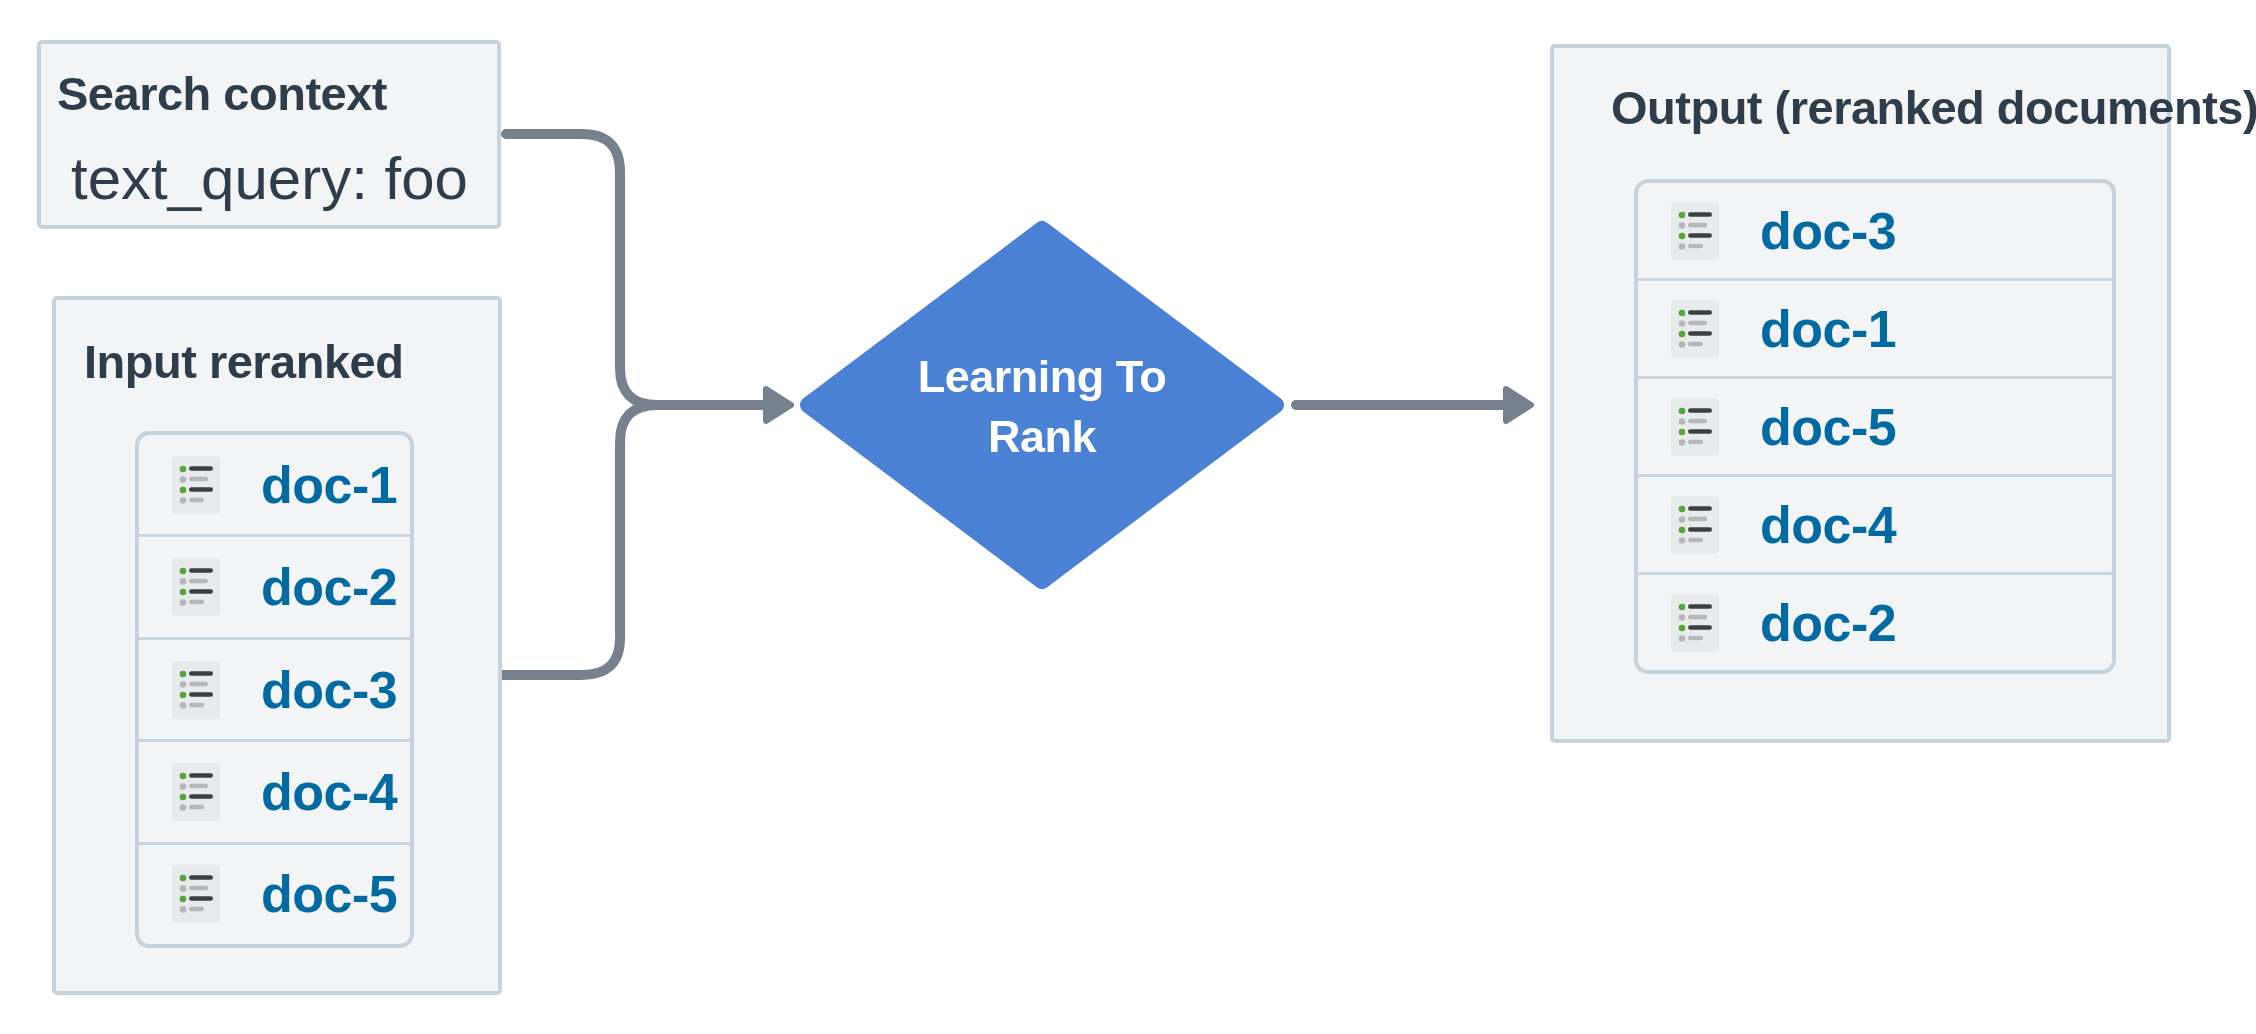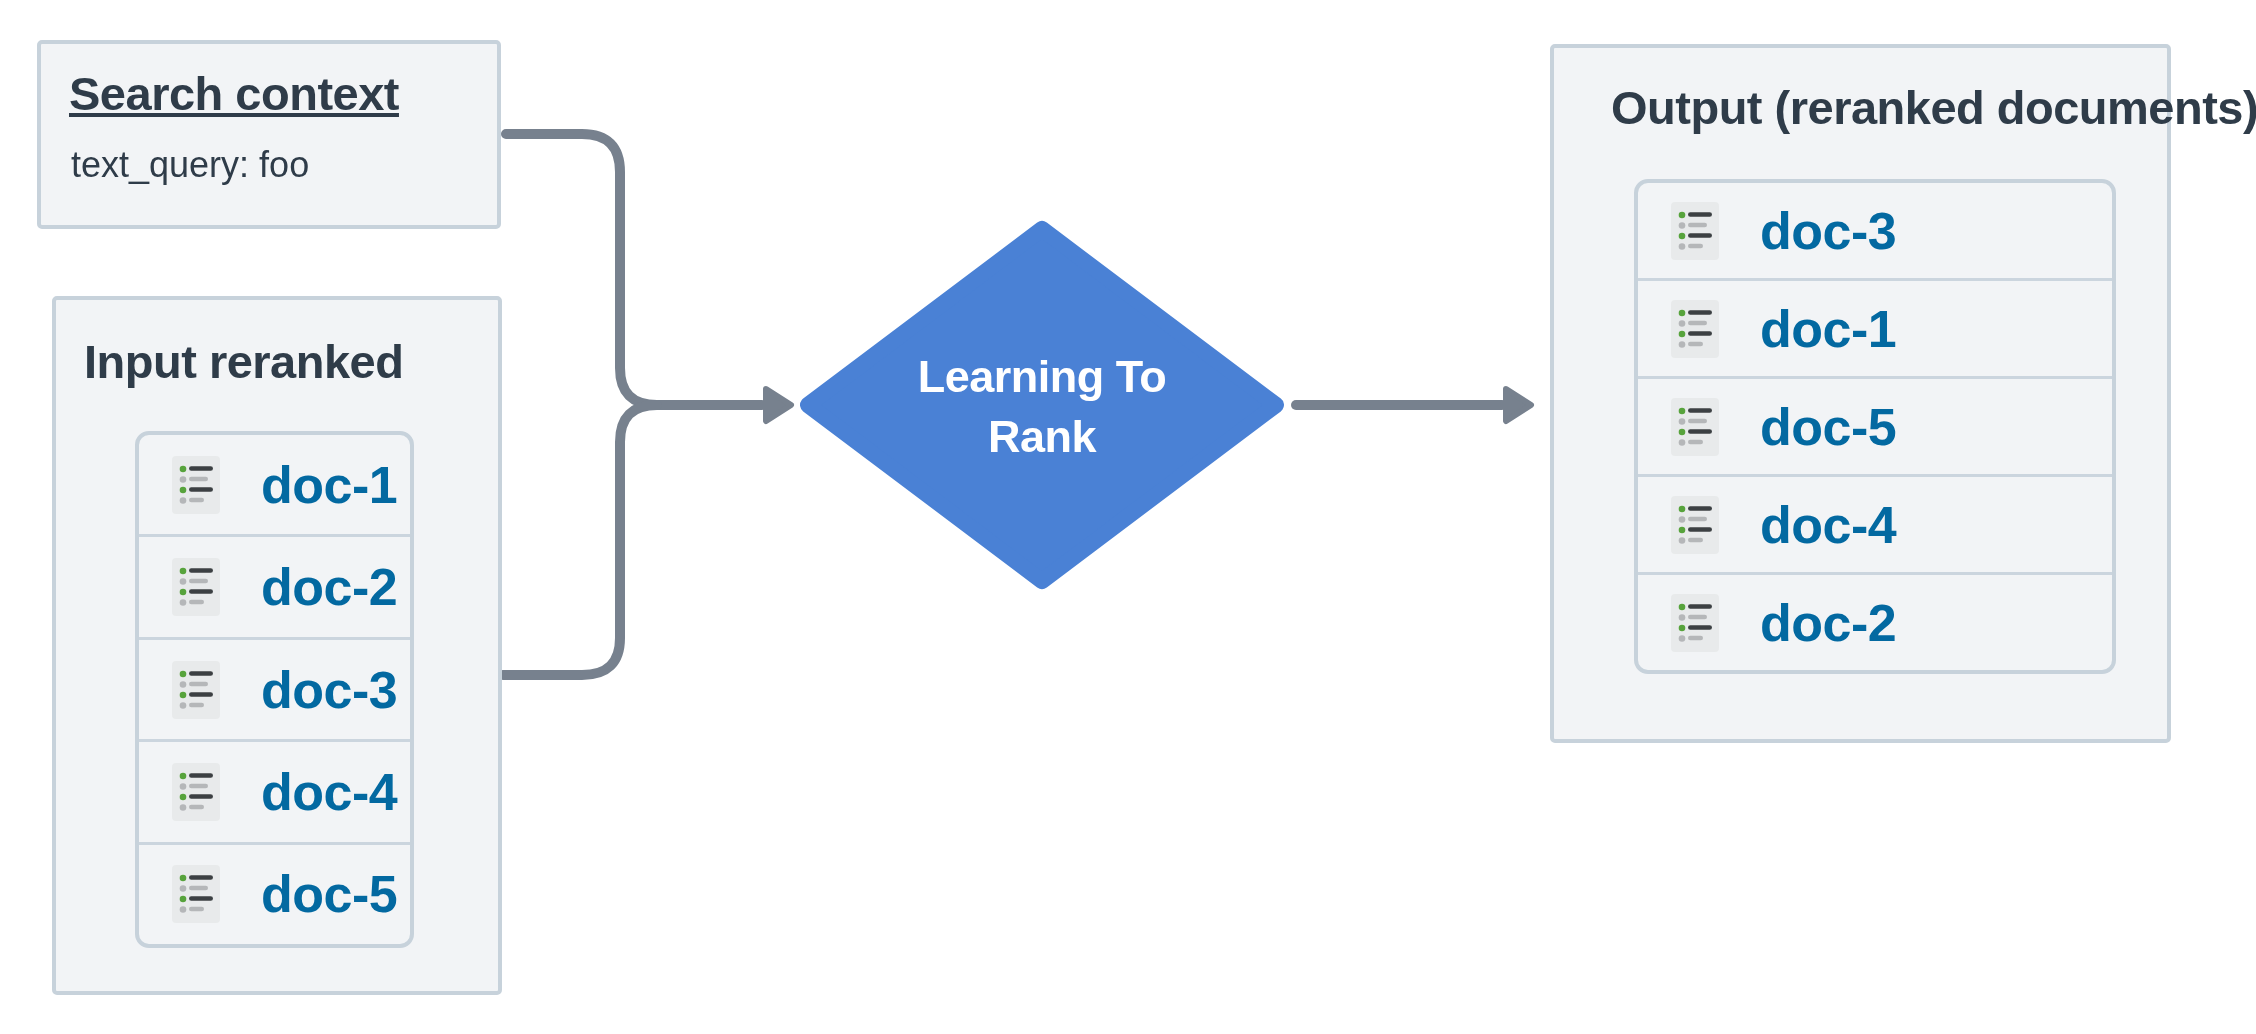--- a/index.html
+++ b/index.html
@@ -11,22 +11,22 @@
     position:absolute;background:#f2f4f6;
     border:4px solid #c7d2db;border-radius:5px;box-sizing:border-box;
   }
   #search-box{left:37px;top:40px;width:464px;height:189px;}
   #input-box{left:52px;top:296px;width:450px;height:699px;}
   #output-box{left:1550px;top:44px;width:621px;height:699px;}
   .panel-title{
     position:absolute;font-size:47px;font-weight:bold;color:#2f3c49;
     letter-spacing:-0.5px;white-space:nowrap;
   }
-  #search-title{left:28px;top:22px;text-decoration:underline;}
-  #query-line{position:absolute;left:30px;top:100px;font-size:36px;color:#2f3c49;white-space:nowrap;}
+  #search-title{left:16px;top:22px;}
+  #query-line{position:absolute;left:30px;top:100px;font-size:60px;color:#2f3c49;white-space:nowrap;}
   #input-title{left:28px;top:34px;}
   #output-title{left:24px;top:32px;margin-left:33px;}
   .doc-list{
     position:absolute;border:4px solid #c7d2db;border-radius:14px;
     display:flex;flex-direction:column;box-sizing:border-box;background:transparent;
   }
   #input-list{left:79px;top:131px;width:279px;height:517px;}
   #output-list{left:80px;top:131px;width:482px;height:495px;}
   .doc-row{
     flex:1 1 0;display:flex;align-items:center;

